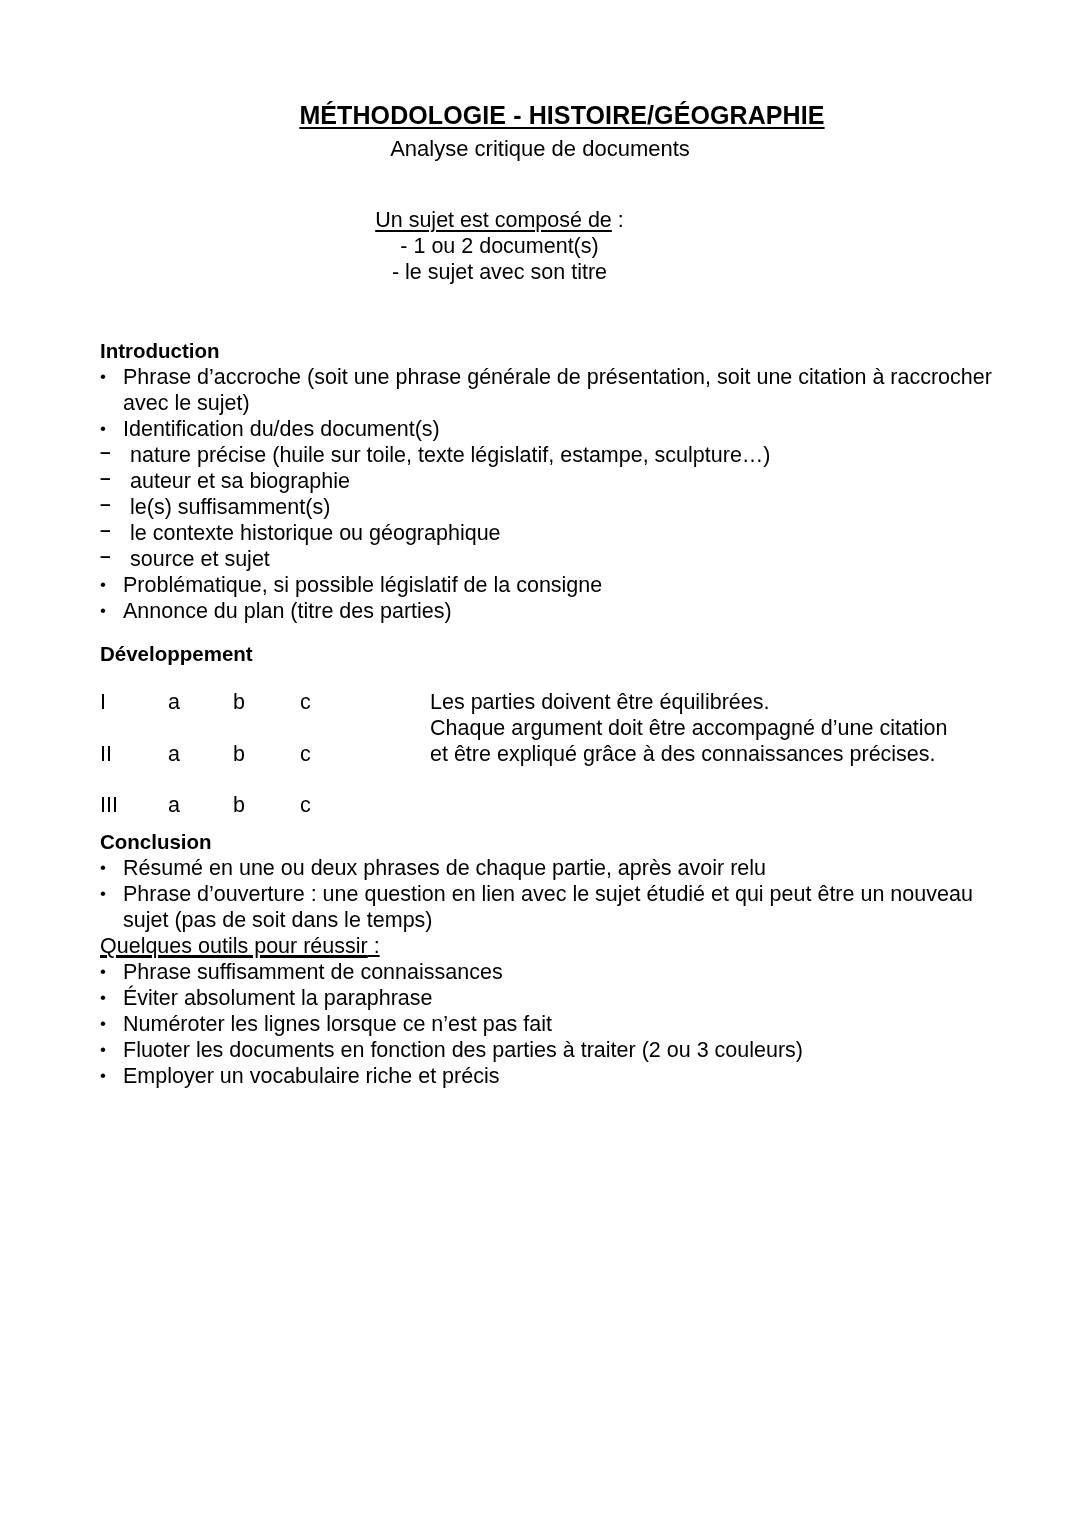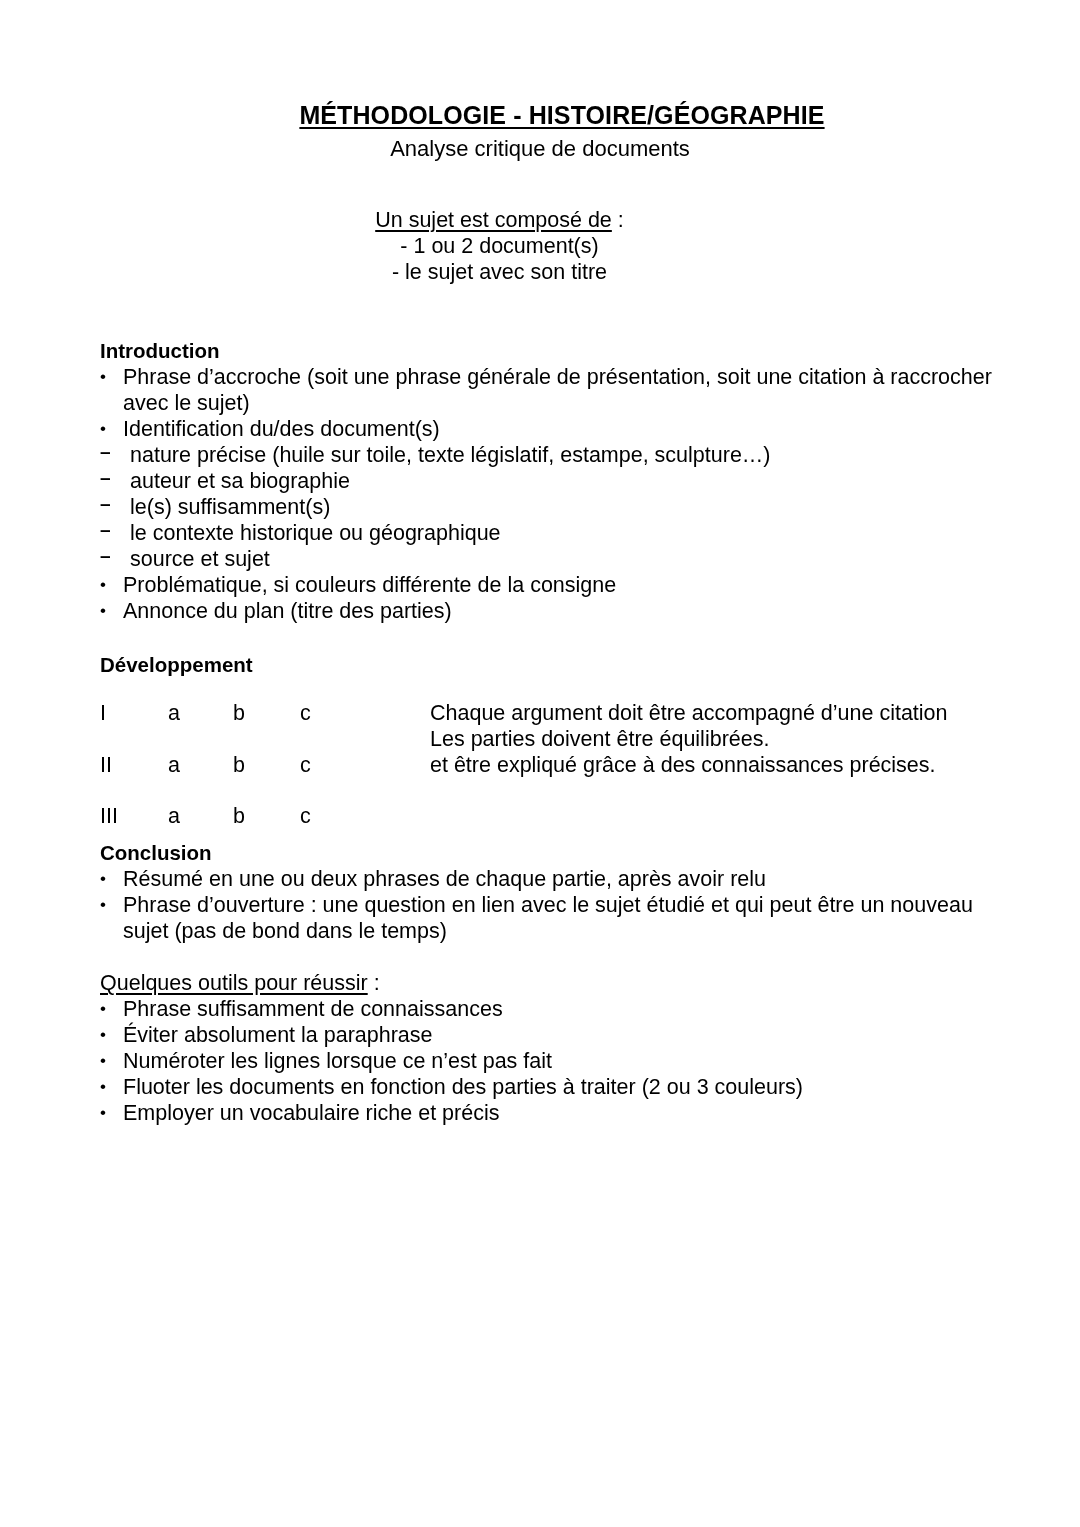--- a/index.html
+++ b/index.html
@@ -70,21 +70,21 @@
     width: 900px;
     font-size: 21.5px;
     line-height: 26px;
   }
   .section-head {
     font-weight: bold;
     font-size: 20.5px;
     line-height: 26px;
     margin: 0;
   }
-  .section-head.spaced { margin-top: 28px; }
+  .section-head.spaced { margin-top: 17px; }
 
   ul.items {
     list-style: none;
     margin: 0;
     padding: 0;
   }
   ul.items li {
     position: relative;
     padding-left: 23px;
     margin: 0;
@@ -132,22 +132,22 @@
     left: 330px;
     top: 0px;
     width: 570px;
     font-size: 21.5px;
     line-height: 26px;
   }
   .plan-notes div { white-space: nowrap; }
 
   
   .tools-head {
-    margin-top: 26px;
-    line-height: 26px;
+    line-height: 26px;
+    text-decoration: underline;
   }
   .tools-head .u {
     text-decoration: underline;
     text-underline-offset: 3px;
   }
 </style>
 </head>
 <body>
 
 <div class="page">
@@ -167,21 +167,21 @@
 
     <div class="section-head">Introduction</div>
     <ul class="items">
       <li><span class="marker dot">•</span><span>Phrase d’accroche (soit une phrase générale de présentation, soit une citation à raccrocher avec le sujet)</span></li>
       <li><span class="marker dot">•</span><span>Identification du/des document(s)</span></li>
       <li class="dash"><span class="marker dashm">–</span><span>nature précise (huile sur toile, texte législatif, estampe, sculpture…)</span></li>
       <li class="dash"><span class="marker dashm">–</span><span>auteur et sa biographie</span></li>
       <li class="dash"><span class="marker dashm">–</span><span>le(s) suffisamment(s)</span></li>
       <li class="dash"><span class="marker dashm">–</span><span>le contexte historique ou géographique</span></li>
       <li class="dash"><span class="marker dashm">–</span><span>source et sujet</span></li>
-      <li><span class="marker dot">•</span><span>Problématique, si couleurs différente de la consigne</span></li>
+      <li><span class="marker dot">•</span><span>Problématique, si possible législatif de la consigne</span></li>
       <li><span class="marker dot">•</span><span>Annonce du plan (titre des parties)</span></li>
     </ul>
 
     <div class="section-head spaced">Développement</div>
     <div class="plan">
       <div class="plan-row r1">
         <span class="roman">I</span>
         <span class="c-a">a</span>
         <span class="c-b">b</span>
         <span class="c-c">c</span>
@@ -192,30 +192,30 @@
         <span class="c-b">b</span>
         <span class="c-c">c</span>
       </div>
       <div class="plan-row r3">
         <span class="roman">III</span>
         <span class="c-a">a</span>
         <span class="c-b">b</span>
         <span class="c-c">c</span>
       </div>
       <div class="plan-notes">
+        <div>Les parties doivent être équilibrées.</div>
         <div>Chaque argument doit être accompagné d’une citation</div>
-        <div>Les parties doivent être équilibrées.</div>
         <div>et être expliqué grâce à des connaissances précises.</div>
       </div>
     </div>
 
     <div class="section-head">Conclusion</div>
     <ul class="items">
       <li><span class="marker dot">•</span><span>Résumé en une ou deux phrases de chaque partie, après avoir relu</span></li>
-      <li><span class="marker dot">•</span><span>Phrase d’ouverture : une question en lien avec le sujet étudié et qui peut être un nouveau sujet (pas de bond dans le temps)</span></li>
+      <li><span class="marker dot">•</span><span>Phrase d’ouverture : une question en lien avec le sujet étudié et qui peut être un nouveau sujet (pas de soit dans le temps)</span></li>
     </ul>
 
     <div class="tools-head"><span class="u">Quelques outils pour réussir</span><span> :</span></div>
     <ul class="items">
       <li><span class="marker dot">•</span><span>Phrase suffisamment de connaissances</span></li>
       <li><span class="marker dot">•</span><span>Éviter absolument la paraphrase</span></li>
       <li><span class="marker dot">•</span><span>Numéroter les lignes lorsque ce n’est pas fait</span></li>
       <li><span class="marker dot">•</span><span>Fluoter les documents en fonction des parties à traiter (2 ou 3 couleurs)</span></li>
       <li><span class="marker dot">•</span><span>Employer un vocabulaire riche et précis</span></li>
     </ul>

